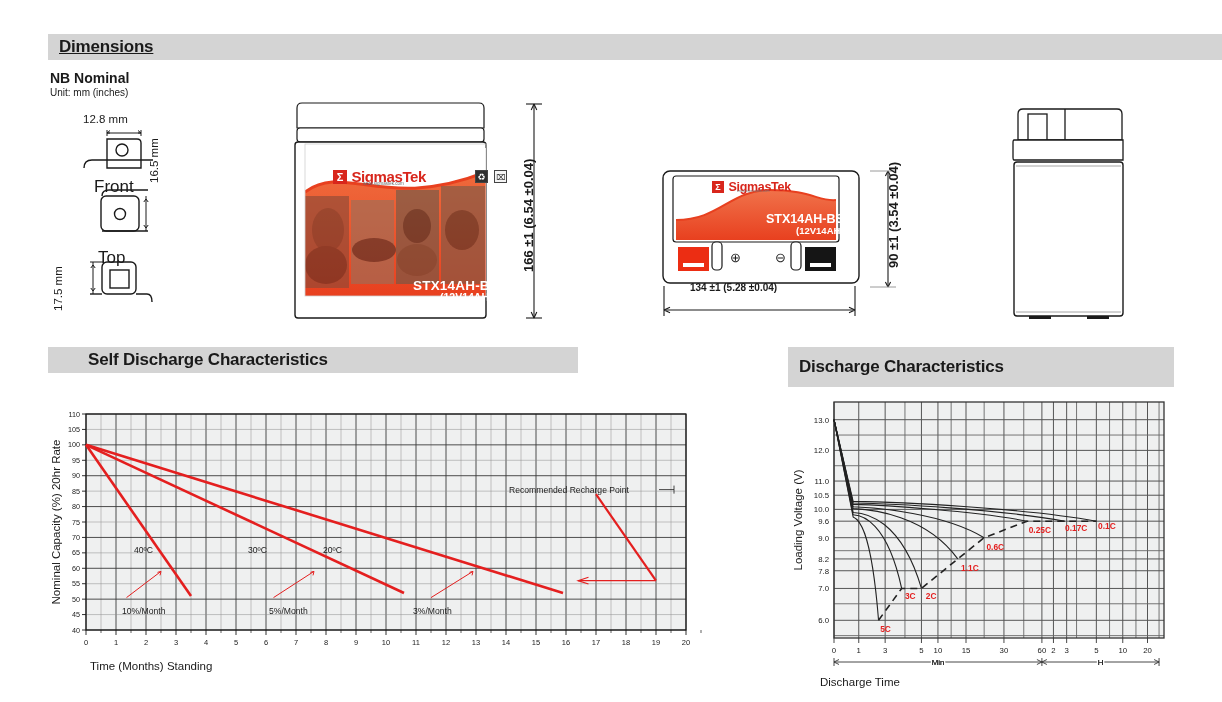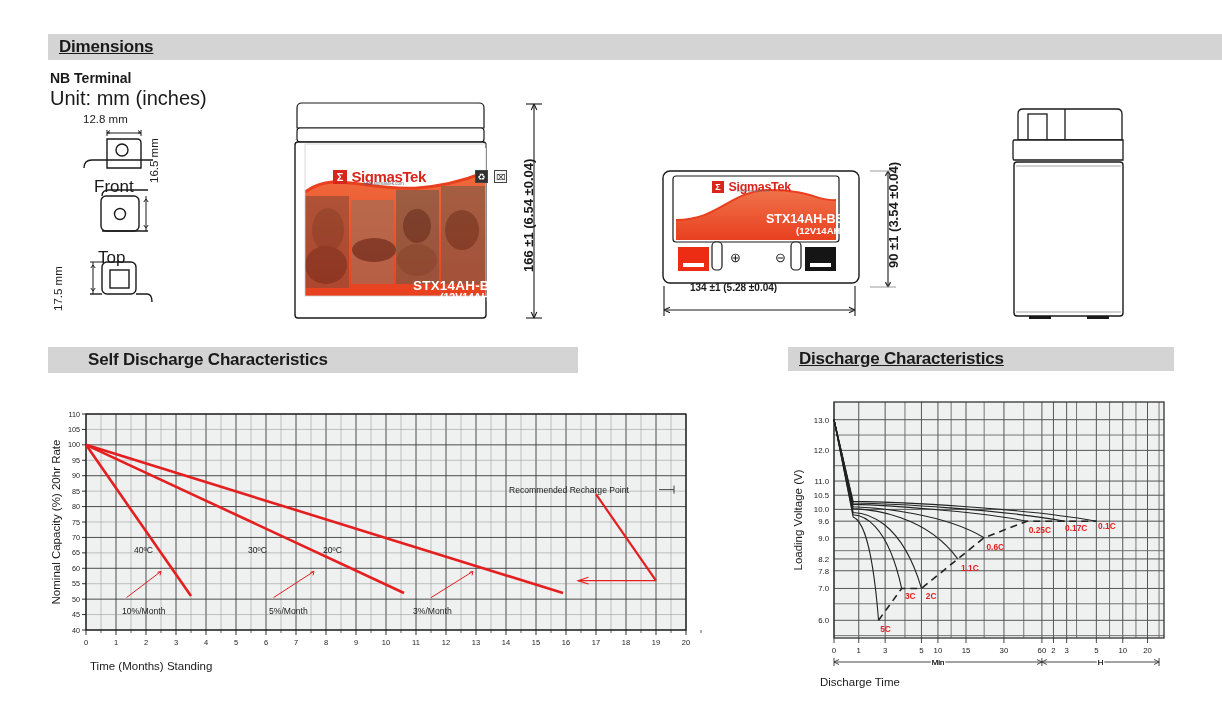--- a/index.html
+++ b/index.html
@@ -31,22 +31,22 @@
   svg { display:block; overflow:visible; }
 </style>
 </head>
 <body>
 
 <div class="section-bar" style="left:48px; top:34px; width:1188px; height:26px;text-decoration:underline;">
   <span class="title">Dimensions</span>
 </div>
 
 <div class="abs" style="left:50px; top:70px;">
-  <div class="txt bold" style="font-size:14px;">NB Terminal</div>
-  <div class="txt" style="font-size:20px; margin-top:1px;">Unit: mm (inches)</div>
+  <div class="txt bold" style="font-size:14px;">NB Nominal</div>
+  <div class="txt" style="font-size:10px; margin-top:1px;">Unit: mm (inches)</div>
 </div>
 
 <div class="abs" style="left:48px; top:110px;">
   <svg width="200" height="220" viewBox="0 0 200 220">
 
     <g>
       <path d="M59 26 L59 20 M93 26 L93 20" stroke="#1a1a1a" stroke-width="1"></path>
       <line x1="59" y1="23" x2="93" y2="23" stroke="#1a1a1a" stroke-width="1"></line>
       <path d="M62 23 L59 23 L62 20.5 M90 23 L93 23 L90 20.5" fill="none" stroke="#1a1a1a" stroke-width="1"></path>
       <path d="M59 29 L89 29 Q93 29 93 33 L93 58 L59 58 Z" fill="#fff" stroke="#1a1a1a" stroke-width="1.4"></path>
@@ -397,21 +397,21 @@
       <text x="221" y="214.48571428571427" font-size="8.6" fill="#1a1a1a" font-family="Liberation Sans, sans-serif">5%/Month</text>
       <text x="365" y="214.48571428571427" font-size="8.6" fill="#1a1a1a" font-family="Liberation Sans, sans-serif">3%/Month</text>
       <text x="461" y="92.6" font-size="8.6" fill="#1a1a1a" font-family="Liberation Sans, sans-serif">Recommended Recharge Point</text>
       <line x1="611" y1="89.6" x2="626" y2="89.6" stroke="#1a1a1a" stroke-width="0.8"></line>
       <line x1="626" y1="93.61142857142856" x2="626" y2="85.58857142857144" stroke="#1a1a1a" stroke-width="0.8"></line>
       <text x="42" y="270" font-size="11.5" fill="#1a1a1a" font-family="Liberation Sans, sans-serif">Time (Months) Standing</text>
       <text x="0" y="0" font-size="11.5" fill="#1a1a1a" font-family="Liberation Sans, sans-serif" text-anchor="middle" transform="translate(12,122) rotate(-90)">Nominal Capacity (%) 20hr Rate</text>
     </svg>
 </div>
 
-<div class="section-bar" style="left:788px; top:347px; width:386px; height:24px;text-decoration:underline;">
+<div class="section-bar" style="left:788px; top:347px; width:386px; height:40px;">
   <span class="title">Discharge Characteristics</span>
 </div>
 
 <div class="abs" style="left:788px; top:392px;">
   <svg id="dcChart" width="420" height="300" viewBox="0 0 420 300">
       <rect x="46" y="10" width="330" height="236" fill="#eff0f0" stroke="none"></rect>
       <line x1="46" y1="10" x2="46" y2="246" stroke="#555" stroke-width="1"></line>
       <line x1="70.75" y1="10" x2="70.75" y2="246" stroke="#555" stroke-width="1"></line>
       <line x1="97.15" y1="10" x2="97.15" y2="246" stroke="#555" stroke-width="1"></line>
       <line x1="133.45" y1="10" x2="133.45" y2="246" stroke="#555" stroke-width="1"></line>

